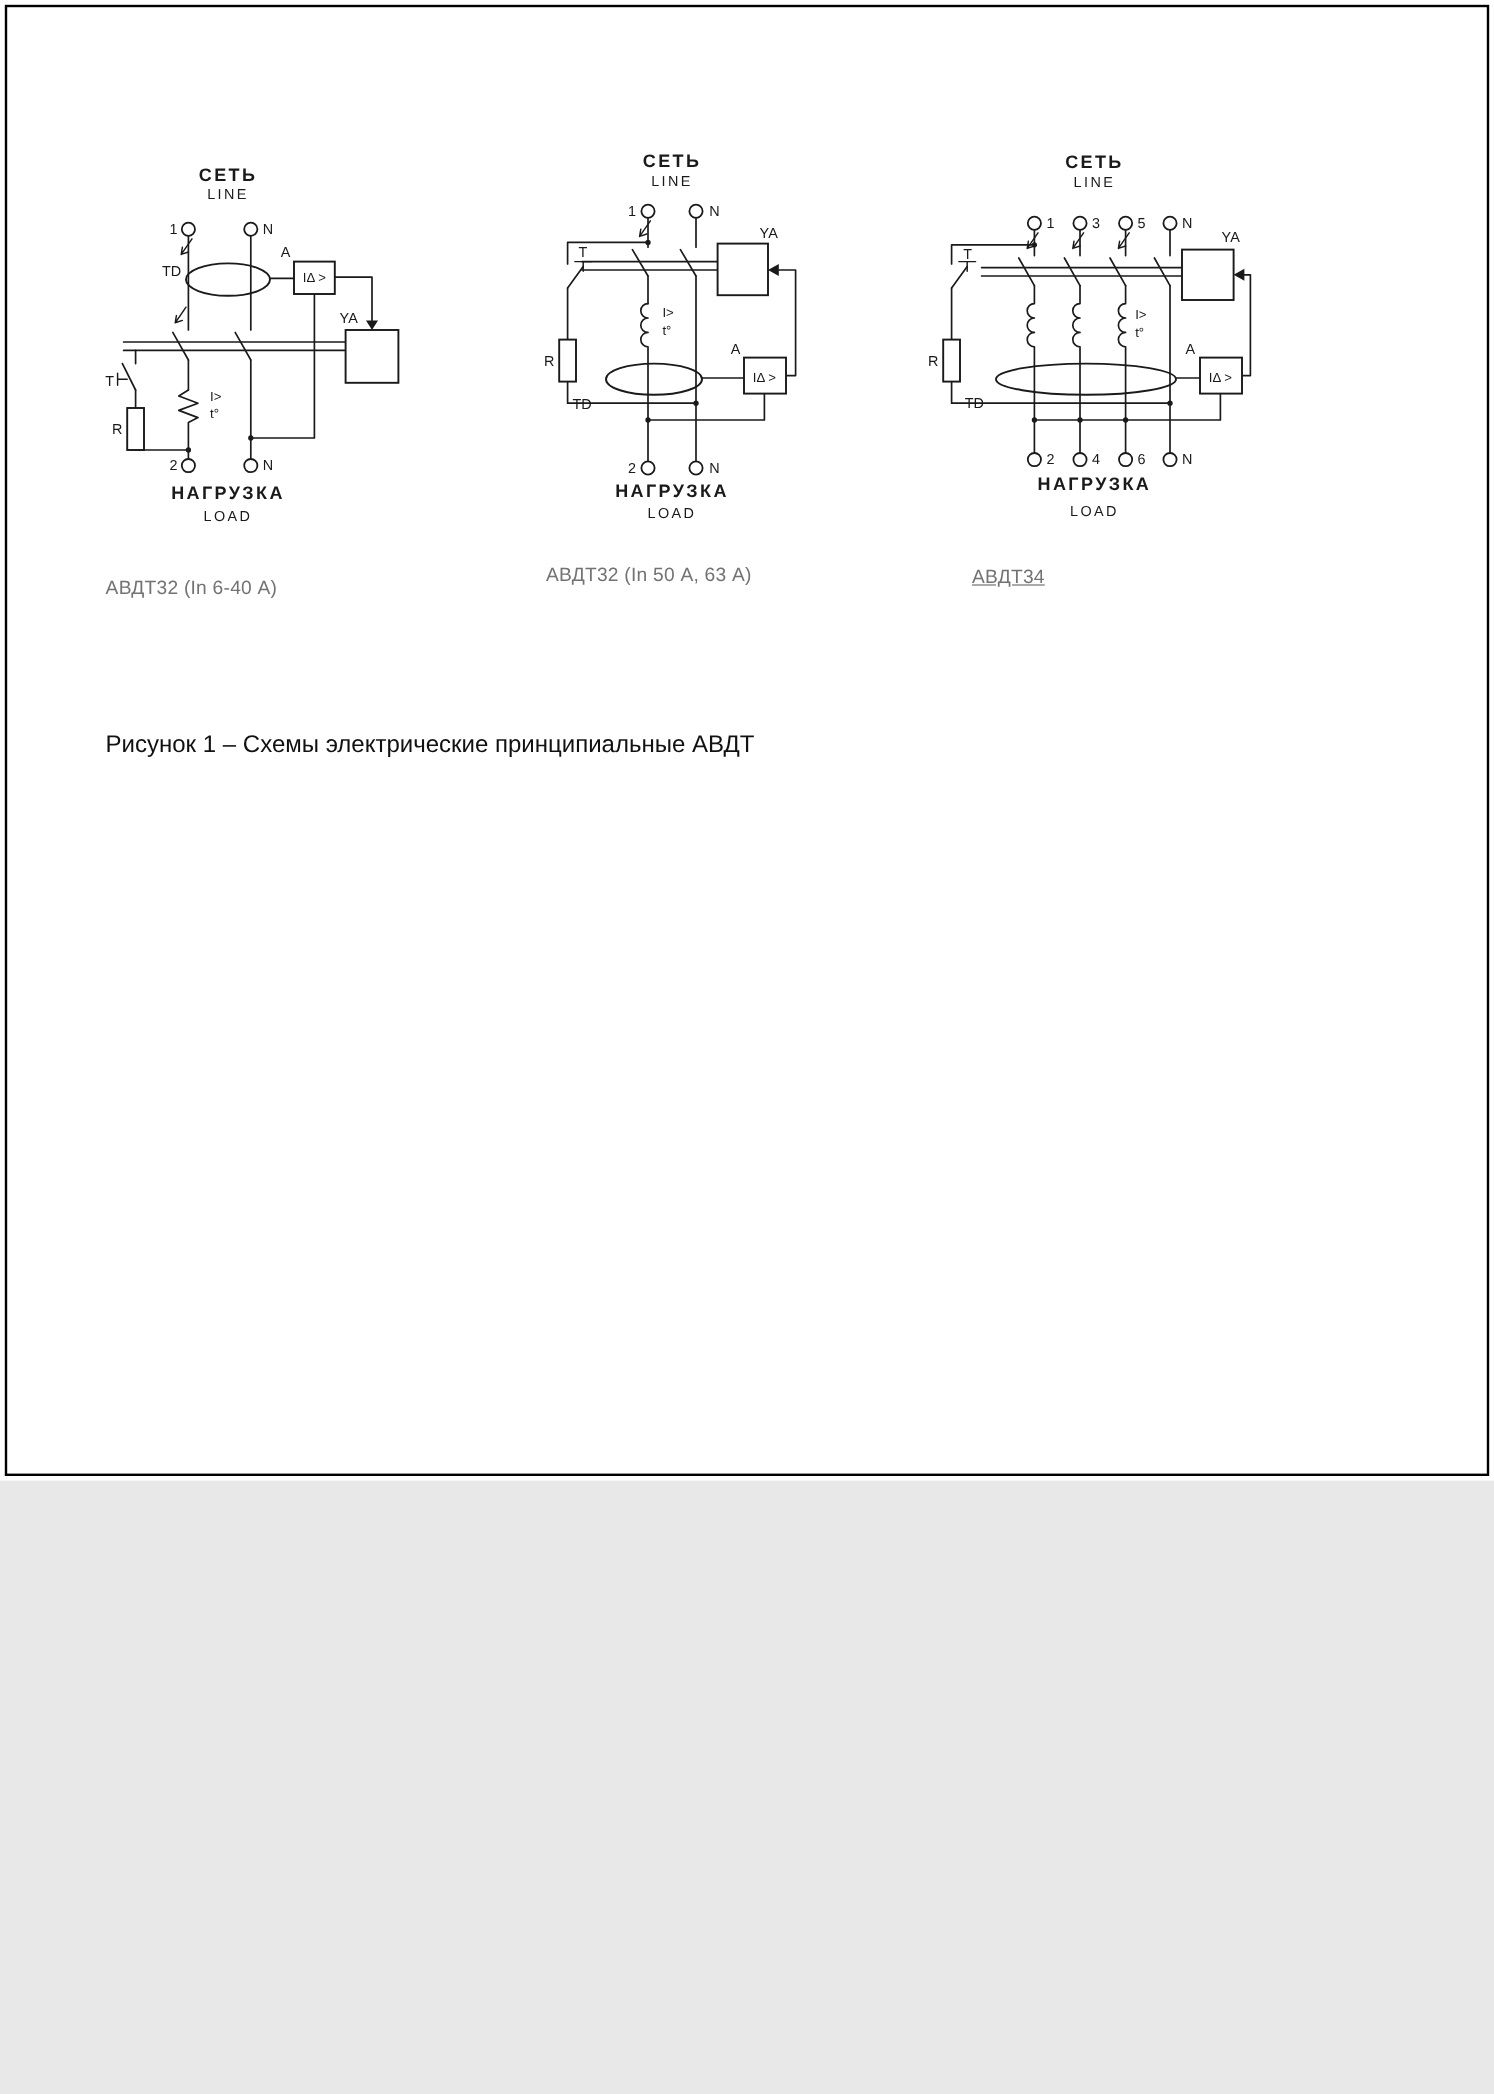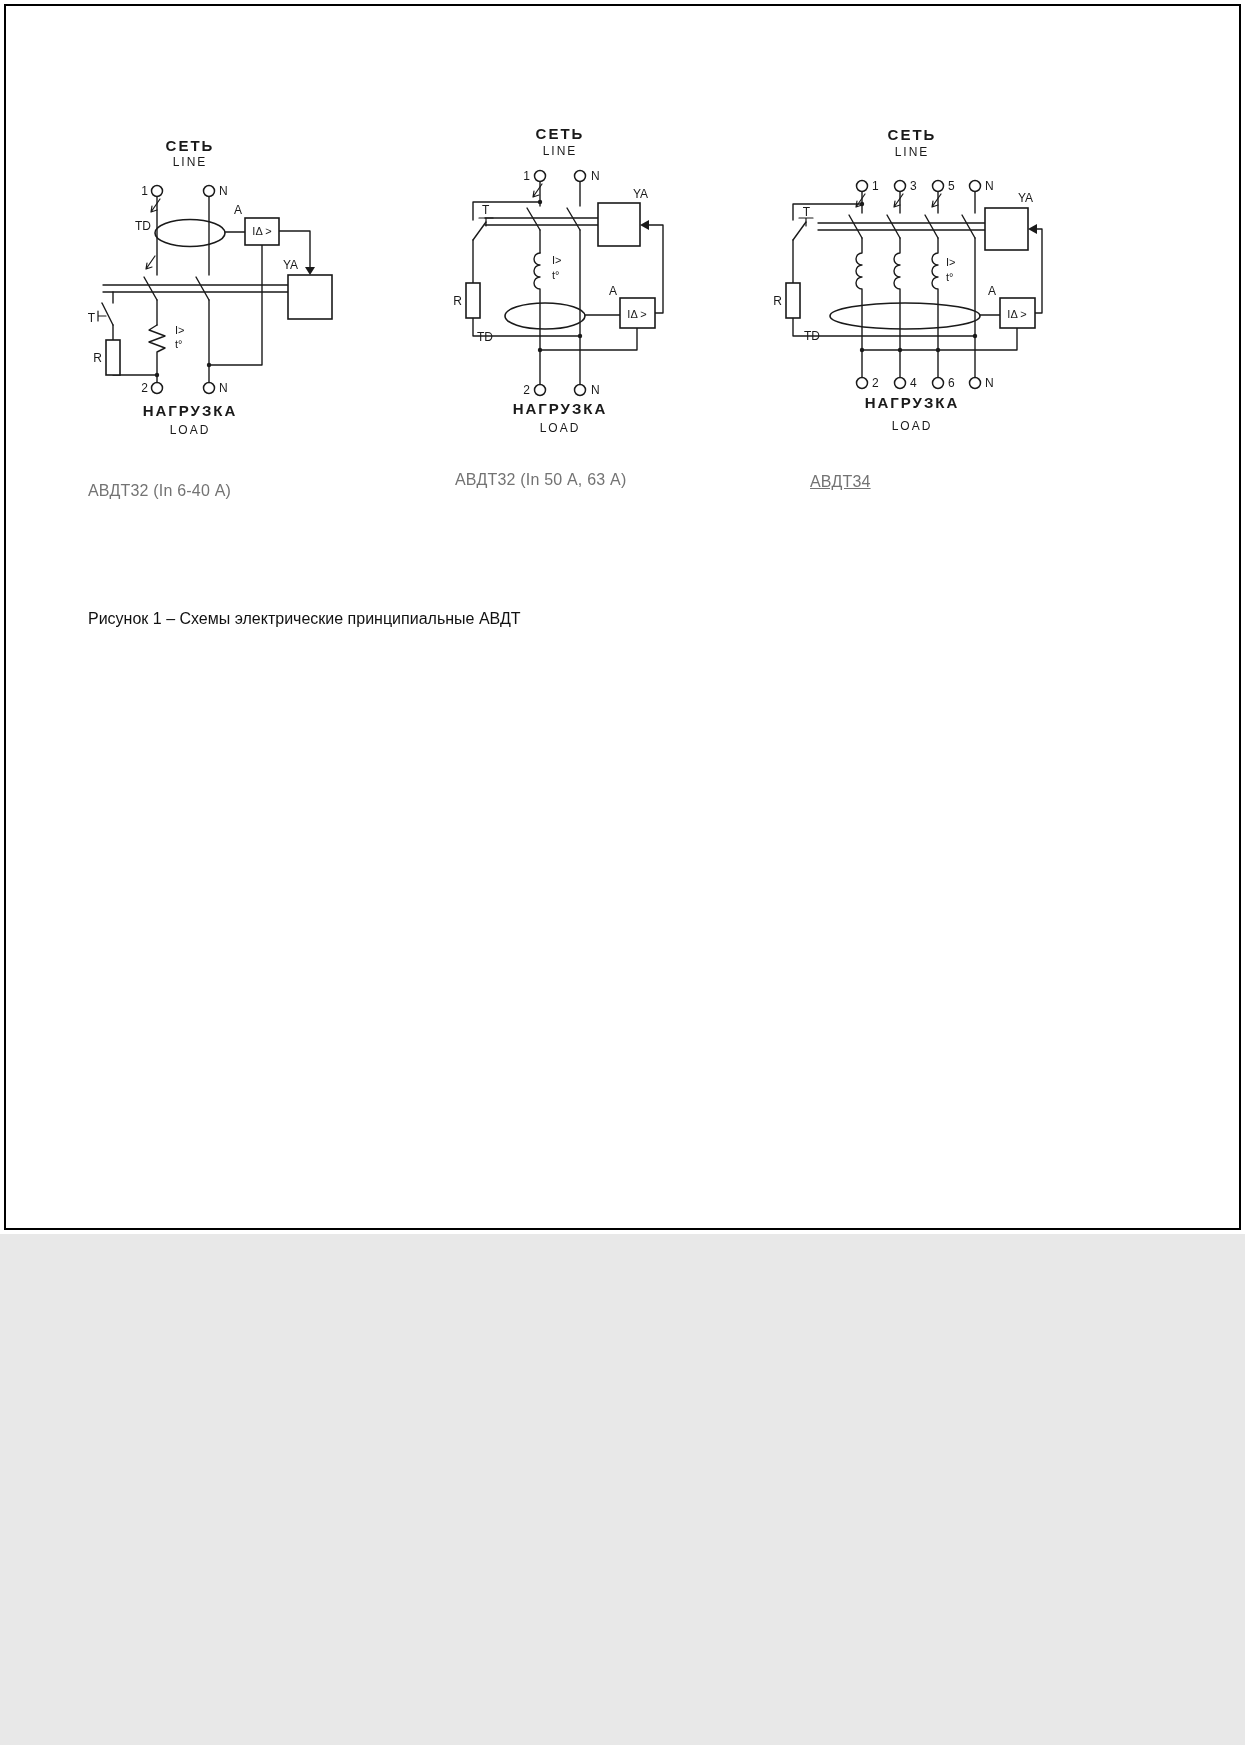--- a/index.html
+++ b/index.html
@@ -3,21 +3,21 @@
 <meta charset="utf-8">
 <style>
   html,body{margin:0;padding:0;background:#e8e8e8;}
   .page{
     position:relative;width:1245px;height:1234px;background:#ffffff;
     font-family:"Liberation Sans",sans-serif;color:#111;overflow:hidden;
   }
   .frame{position:absolute;left:4px;top:4px;right:4px;bottom:4px;border:2px solid #000;}
   .diagram{position:absolute;}
   .dlabel{position:absolute;font-size:16px;color:#737373;white-space:nowrap;letter-spacing:0.2px;}
-  .caption{position:absolute;left:88px;top:610px;font-size:16px;color:#111;white-space:nowrap;}
+  .caption{position:absolute;left:88px;top:610px;font-size:20px;color:#111;white-space:nowrap;}
   
   svg text{fill:#1a1a1a;font-family:"Liberation Sans",sans-serif;}
   .big{font-size:15px;letter-spacing:2px;font-weight:bold;}
   .med{font-size:12px;letter-spacing:2px;}
   .lbl{font-size:12px;}
   .sm{font-size:11px;}
   .mid{text-anchor:middle;}
   .end{text-anchor:end;}
   .wire{stroke:#1a1a1a;stroke-width:1.4;fill:none;stroke-linecap:round;stroke-linejoin:round;}
   .thin{stroke:#1a1a1a;stroke-width:1.2;fill:none;stroke-linecap:round;stroke-linejoin:round;}

